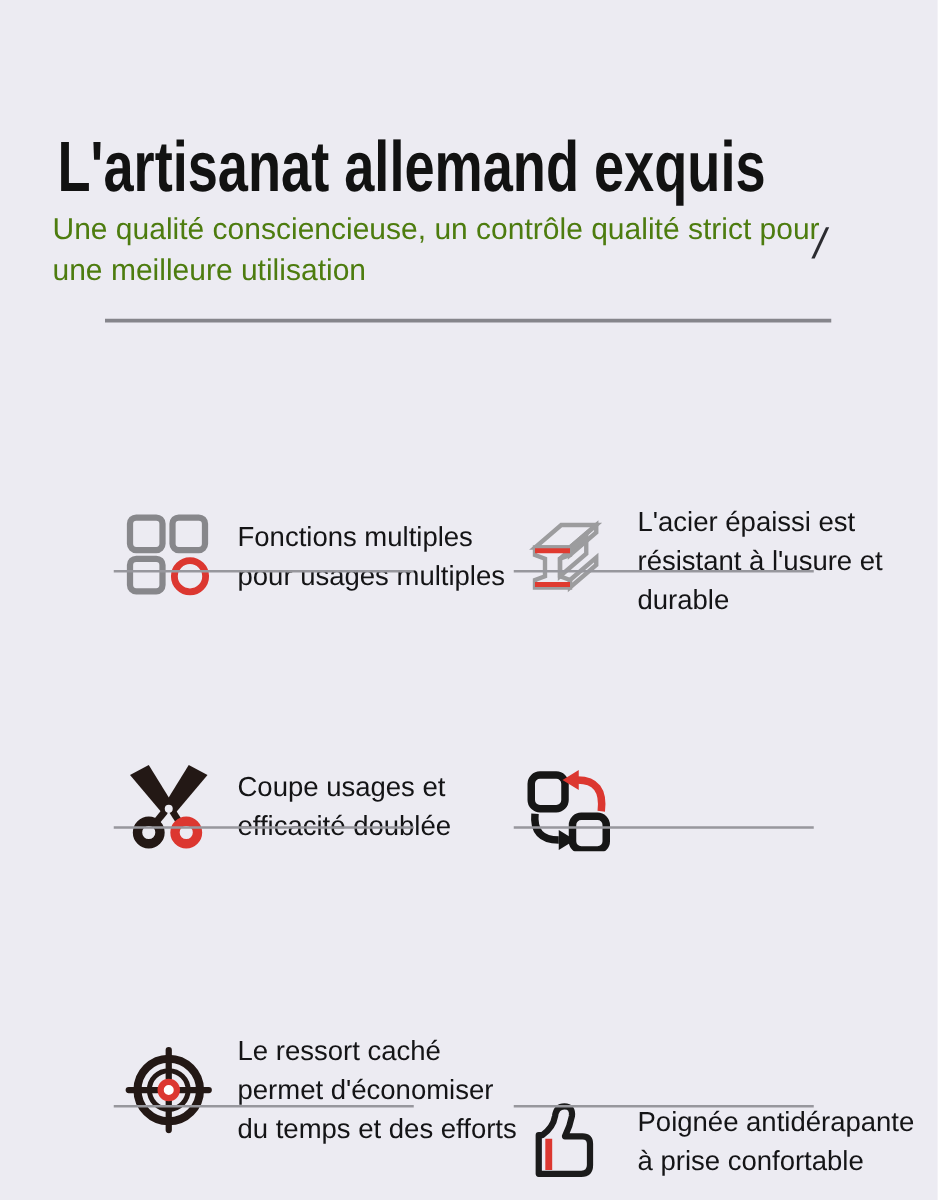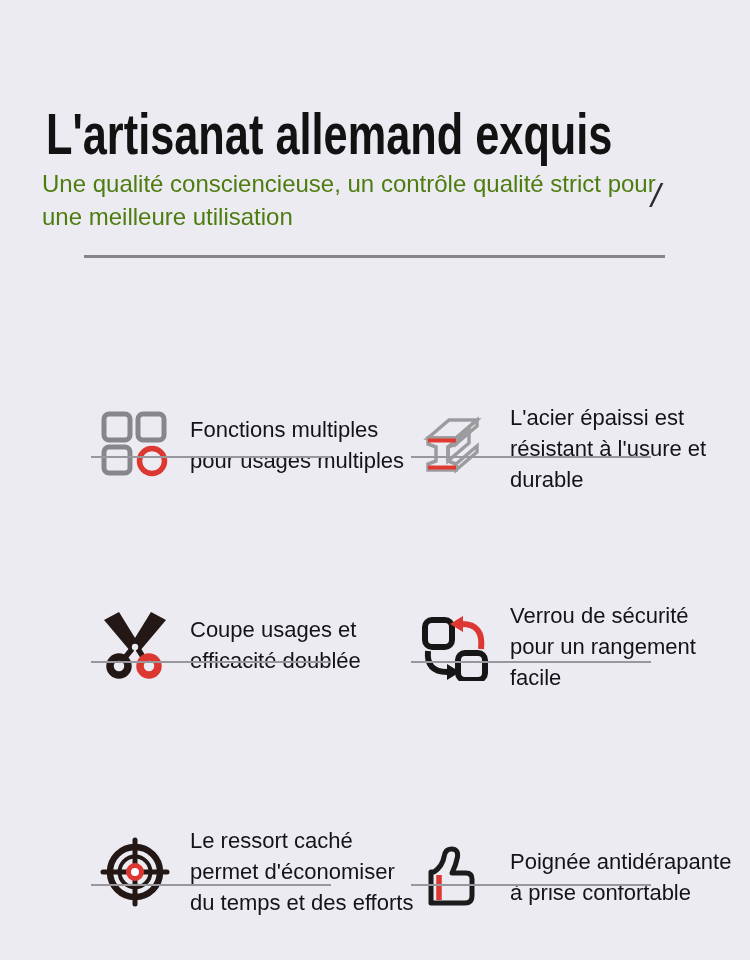--- a/index.html
+++ b/index.html
@@ -108,23 +108,20 @@
     <span class="ficon">
       <svg viewBox="0 0 70 70">
         <rect x="5" y="9" width="27" height="27" rx="7" fill="none" stroke="#161616" stroke-width="6"></rect>
         <rect x="38" y="42" width="27" height="27" rx="7" fill="none" stroke="#161616" stroke-width="6"></rect>
         <path d="M61,38 Q64,13 42,13" fill="none" stroke="#DC3730" stroke-width="6"></path>
         <polygon points="43,5 30,13 43,21" fill="#DC3730"></polygon>
         <path d="M8,40 Q6,61 27,61" fill="none" stroke="#161616" stroke-width="6"></path>
         <polygon points="27,53 40,61 27,69" fill="#161616"></polygon>
       </svg>
     </span>
-    <p class="ftext">Verrou de sécurité
-pour un rangement
-facile</p>
   </div>
 
   <div class="underline" style="left:91px;top:661px"></div>
   <div class="underline" style="left:411px;top:661px"></div>
 
   <div class="feature" style="left:100px;top:785px;height:85px">
     <span class="ficon">
       <svg viewBox="0 0 70 70">
         <circle cx="35" cy="35" r="25" fill="none" stroke="#231815" stroke-width="6.5"></circle>
         <circle cx="35" cy="35" r="15.5" fill="none" stroke="#231815" stroke-width="4"></circle>
@@ -135,21 +132,21 @@
           <line x1="44" y1="35" x2="67" y2="35"></line>
         </g>
         <circle cx="35" cy="35" r="6.5" fill="#ffffff" stroke="#DC3730" stroke-width="5"></circle>
       </svg>
     </span>
     <p class="ftext">Le ressort caché
 permet d'économiser
 du temps et des efforts</p>
   </div>
 
-  <div class="feature" style="left:420px;top:788px;height:90px">
+  <div class="feature" style="left:420px;top:824px;height:90px">
     <span class="ficon">
       <svg viewBox="0 0 70 70">
         <line x1="19" y1="33" x2="19" y2="58" stroke="#DC3730" stroke-width="5.5"></line>
         <path d="M11,30 L11,61 L45,61 Q52,61 52,54 L52,37 Q52,31 46,31 L32,31 Q36,23 37.5,15 Q38.5,7 31.5,7 Q25,7 24,15 Q22.5,24 14,30 Z" fill="none" stroke="#1b1b1b" stroke-width="5" stroke-linejoin="round"></path>
       </svg>
     </span>
     <p class="ftext">Poignée antidérapante
 à prise confortable</p>
   </div>
 

